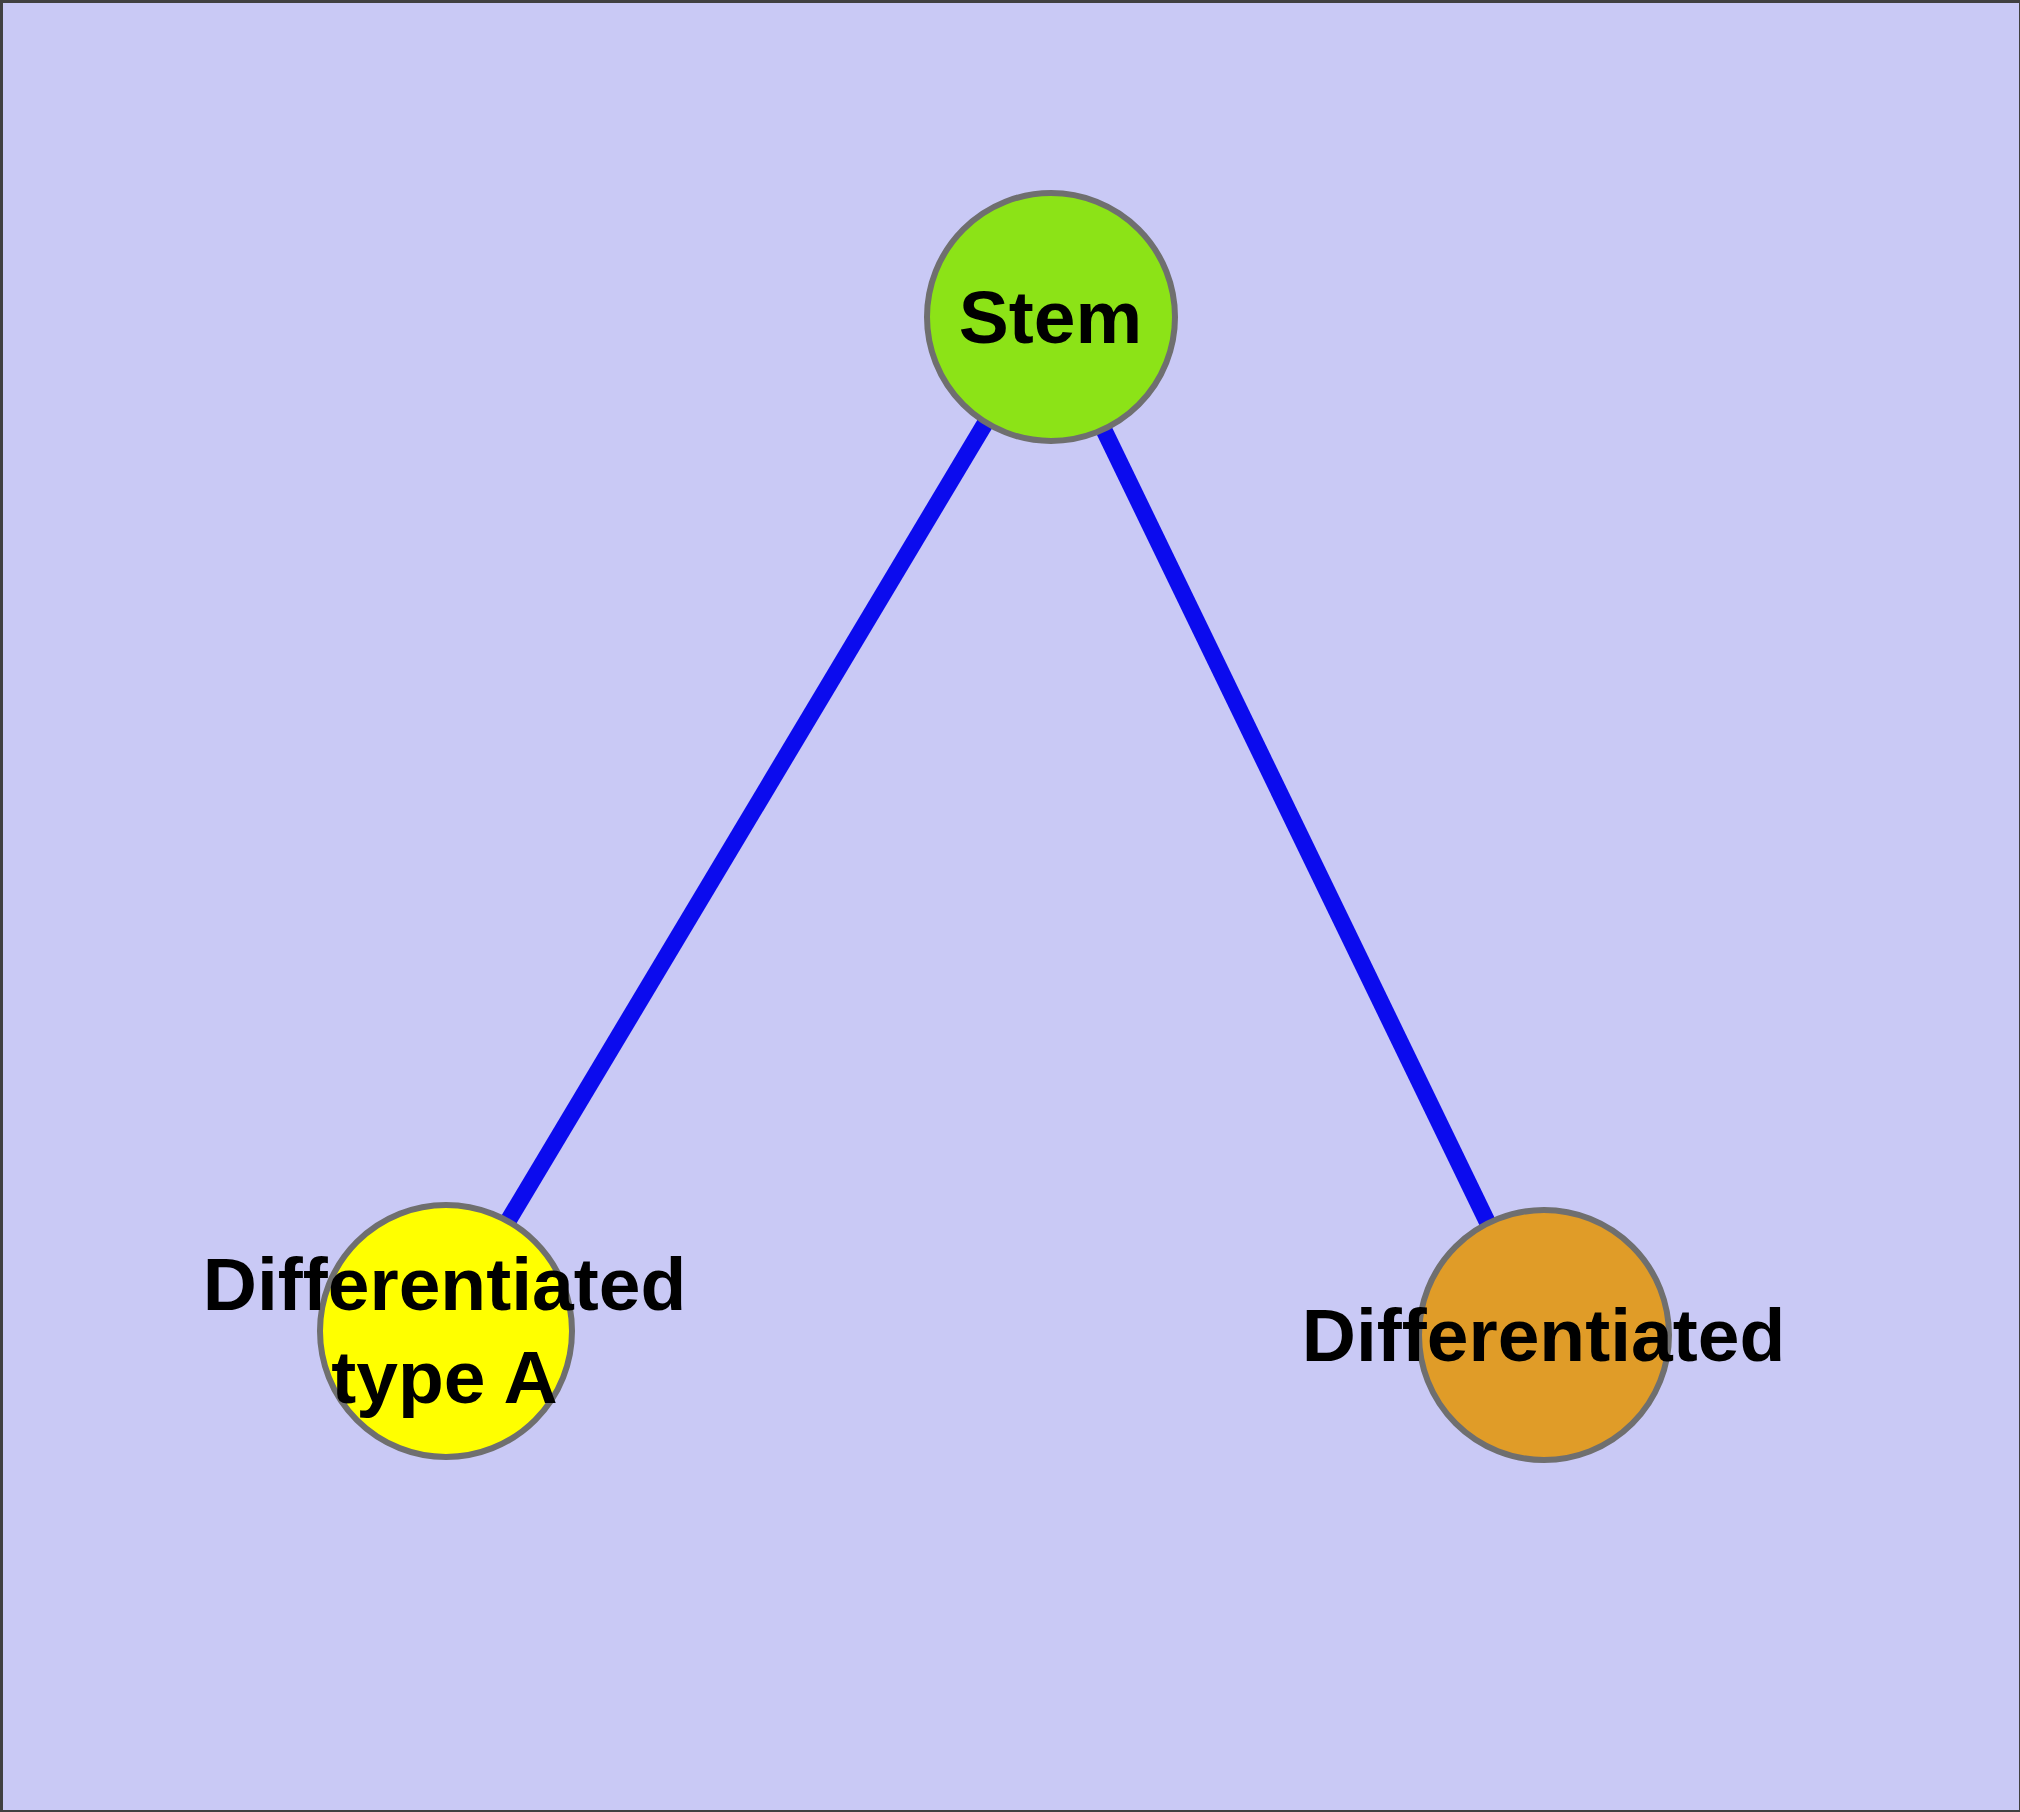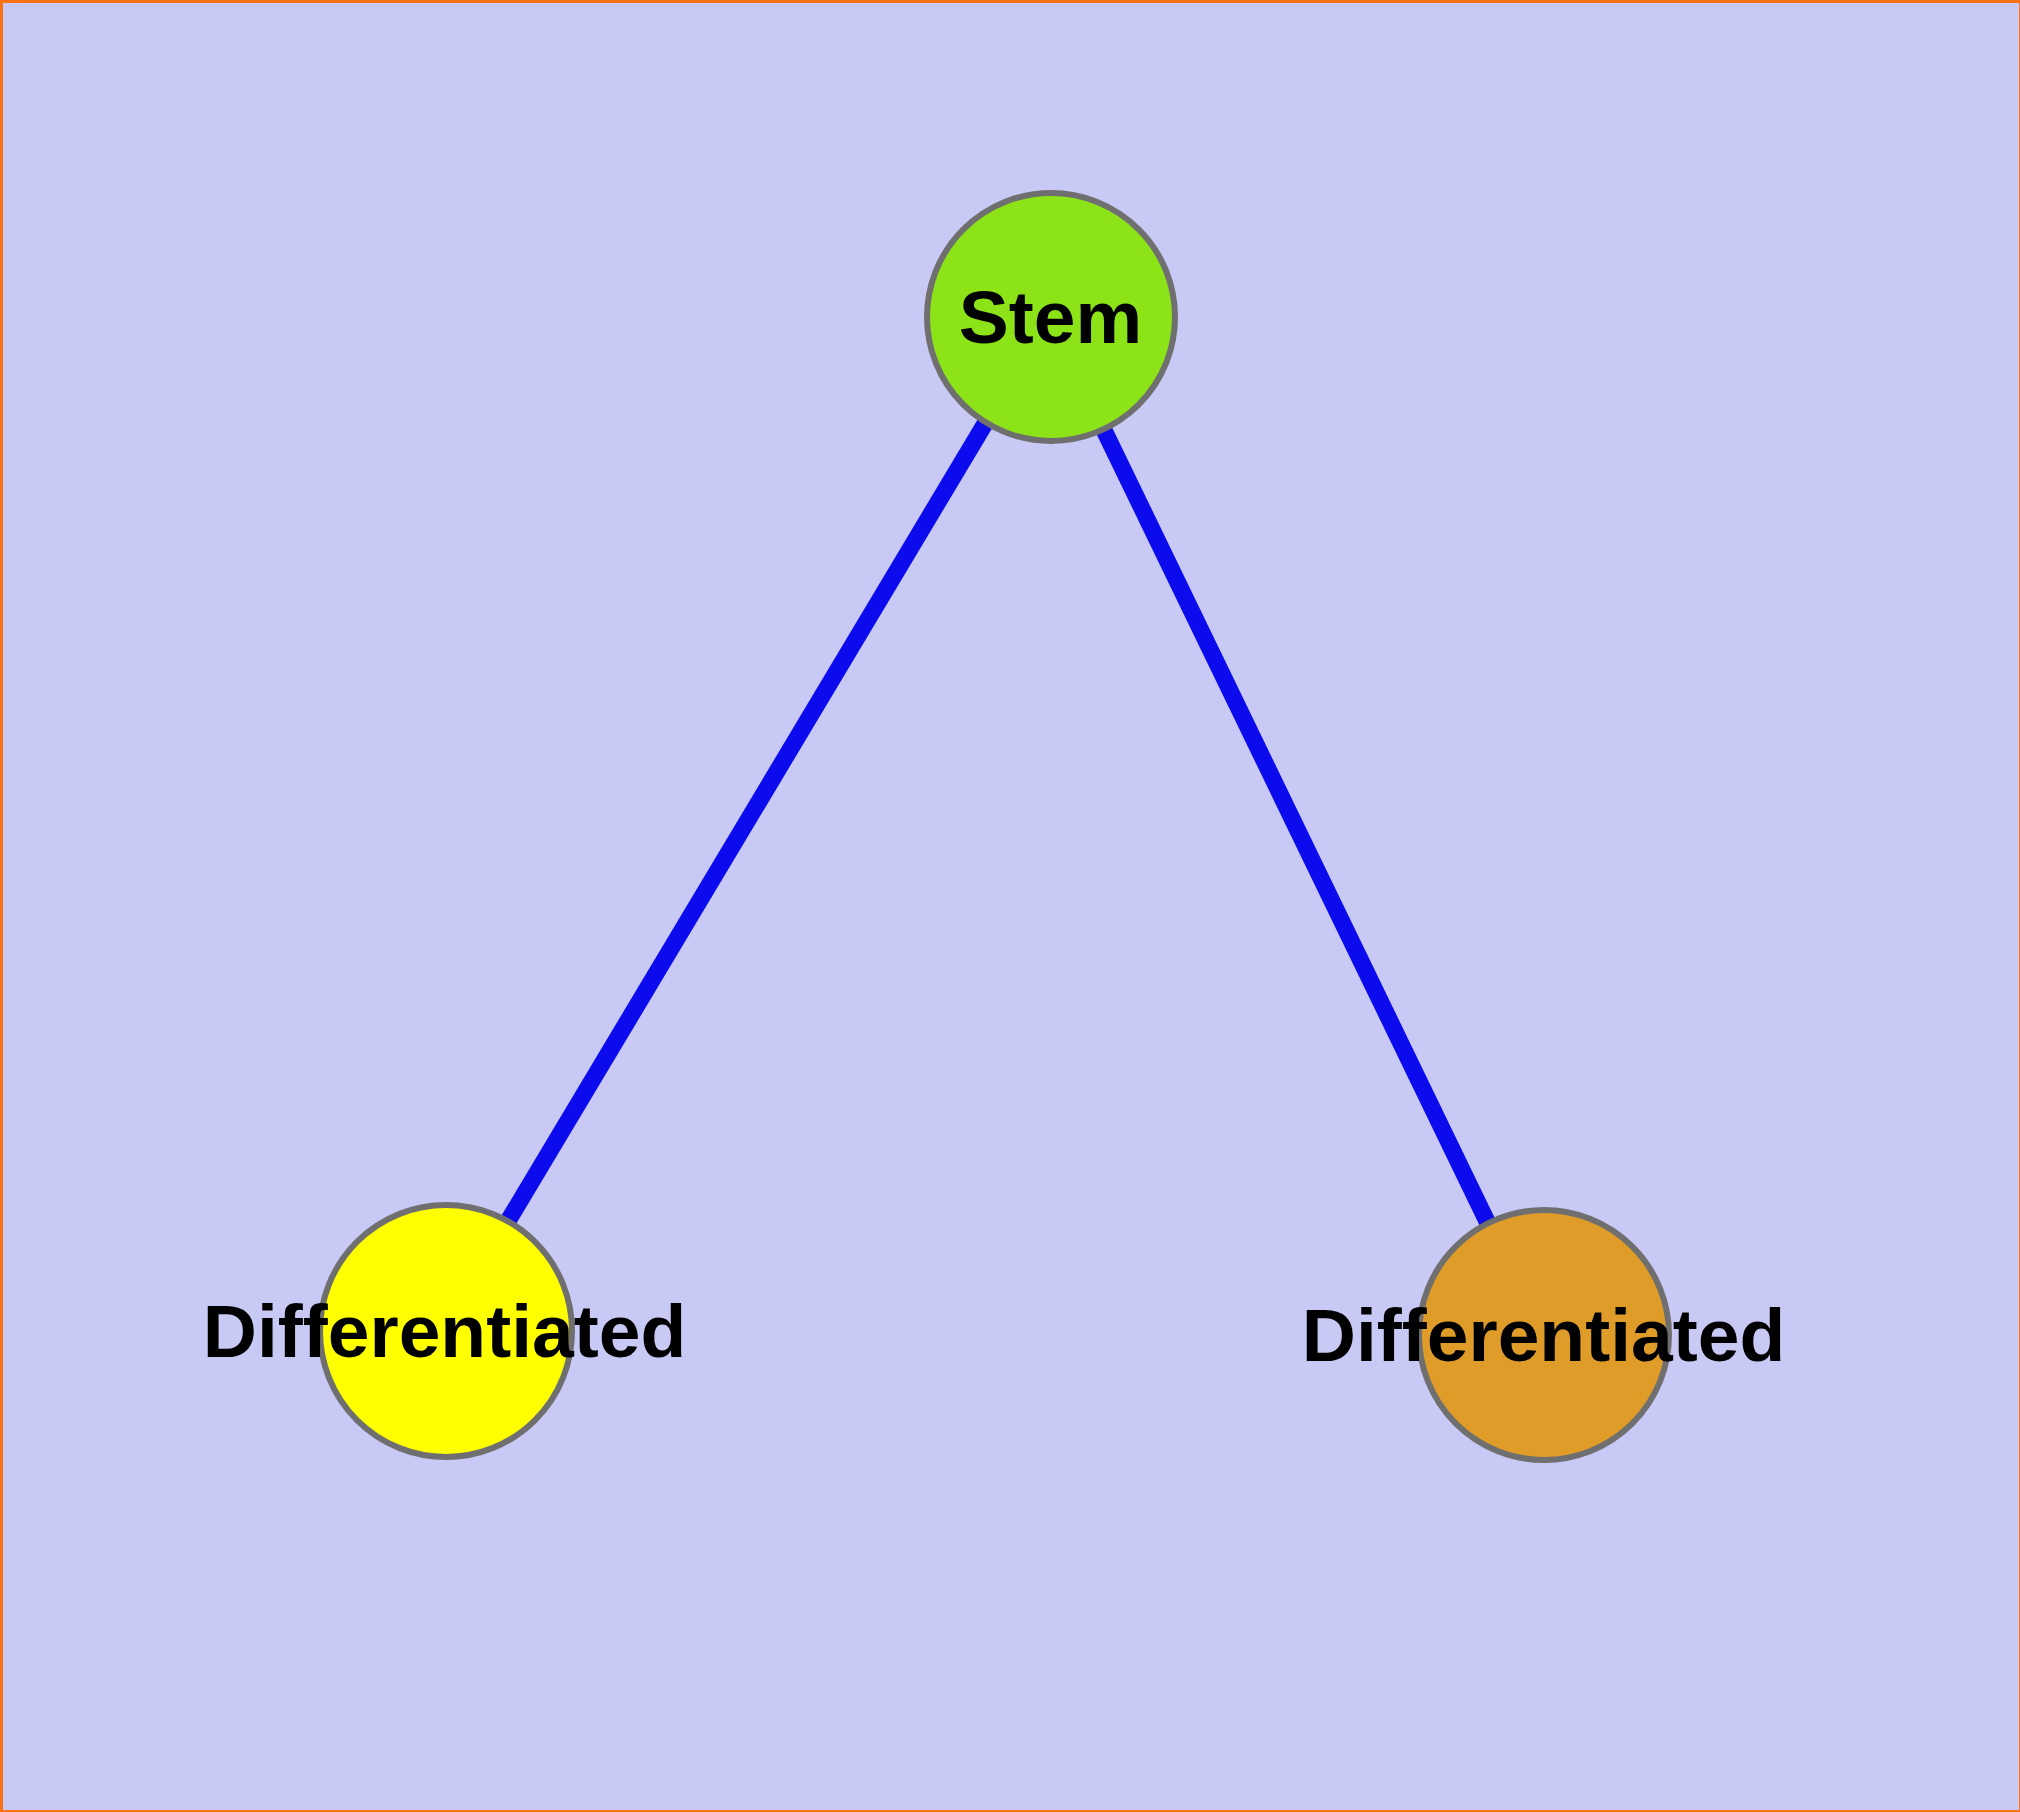--- a/index.html
+++ b/index.html
@@ -48,39 +48,40 @@
     line-height: 93px;
     pointer-events: none;
   }
   .label-line {
     display: block;
   }
 </style>
 </head>
 <body>
 
-<div class="frame" style="background: #f97316;">
+<div class="frame" style="background: #404040;">
   <div class="canvas" style="background: rgb(201, 201, 245);">
 
     <svg class="edges-layer" viewBox="0 0 2384 2138" preserveAspectRatio="none">
       <line class="edge" x1="1237" y1="371" x2="522" y2="1567" stroke="#0B0BEE" stroke-width="20"></line>
       <line class="edge" x1="1237" y1="371" x2="1818" y2="1572" stroke="#0B0BEE" stroke-width="20"></line>
     </svg>
 
     <div class="node" style="left: 921px; top: 187px; width: 254px; height: 254px; background: rgb(140, 227, 23); border-color: rgb(111, 111, 111); border-width: 6px;"></div>
     <div class="node" style="left: 314px; top: 1199px; width: 258px; height: 258px; background: rgb(255, 255, 0); border-color: rgb(111, 111, 111); border-width: 6px;"></div>
     <div class="node" style="left: 1413px; top: 1204px; width: 256px; height: 256px; background: rgb(224, 156, 40); border-color: rgb(111, 111, 111); border-width: 6px;"></div>
 
     <div class="node-label" style="left: 1048px; top: 314px; color: rgb(0, 0, 0);">
       <span class="label-line">Stem</span>
       <span class="label-line"></span>
     </div>
 
     <div class="node-label" style="left: 442px; top: 1328px; color: rgb(0, 0, 0);">
       <span class="label-line">Differentiated</span>
+      <span class="label-line">type A</span>
     </div>
 
     <div class="node-label" style="left: 1541px; top: 1332px; color: rgb(0, 0, 0);">
       <span class="label-line">Differentiated</span>
     </div>
 
   </div>
 </div>
 
 

